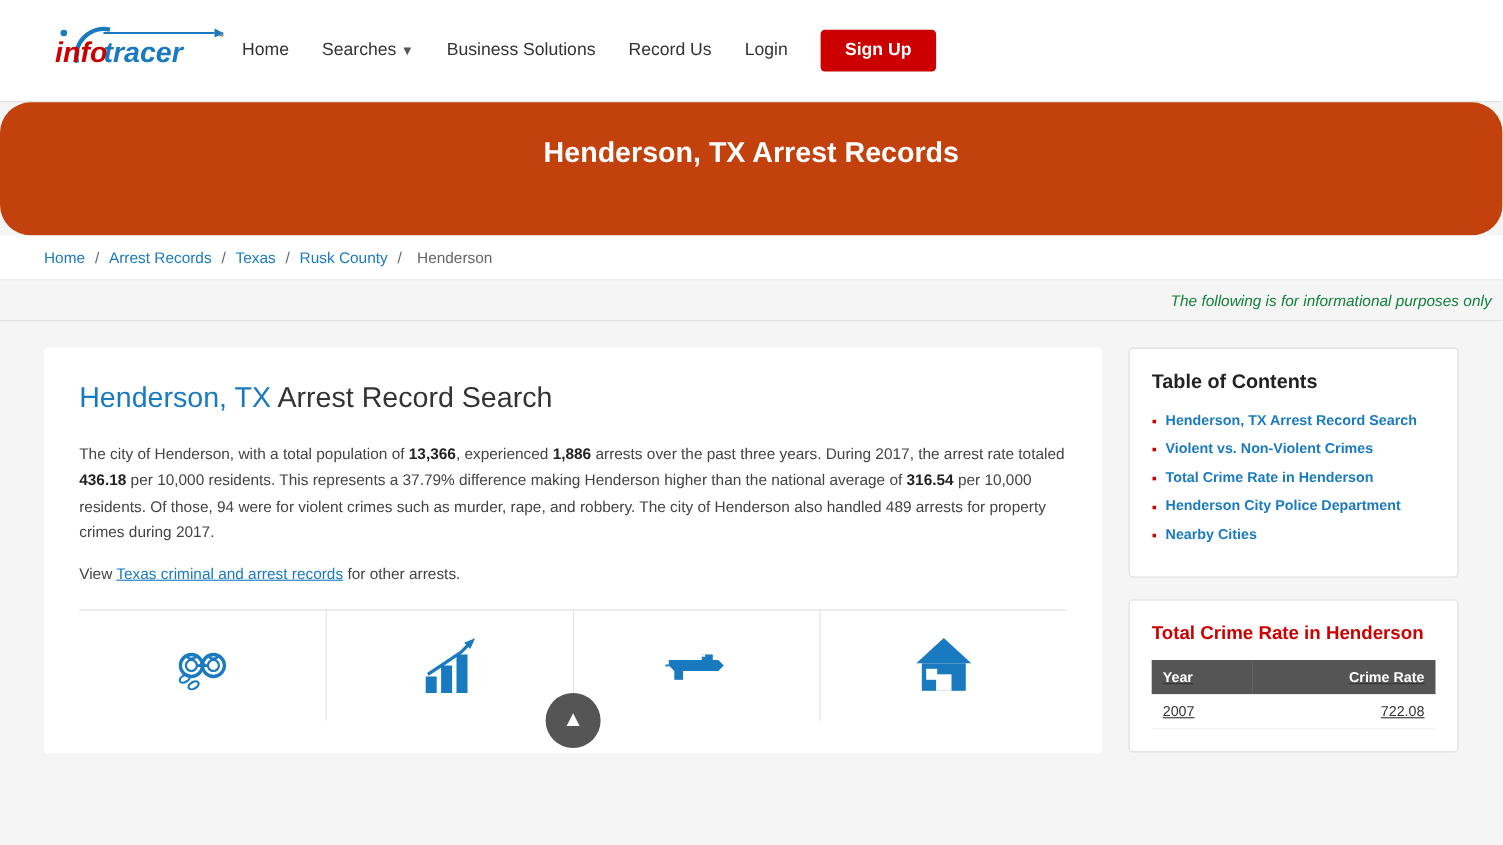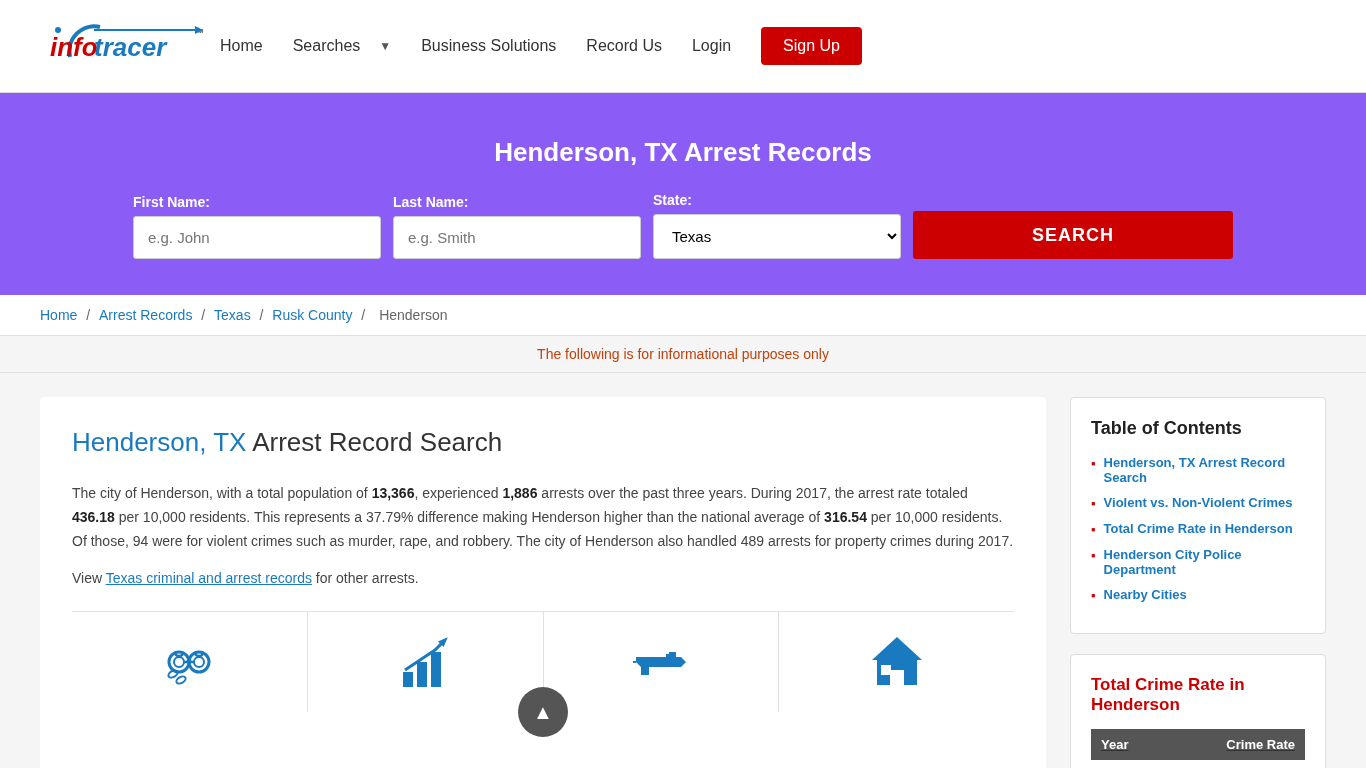--- a/index.html
+++ b/index.html
@@ -9,38 +9,39 @@
     .header {
       background: #fff;
       border-bottom: 1px solid #ddd;
       padding: 12px 40px;
       display: flex;
       align-items: center;
     }
     .logo-area { display: flex; align-items: center; }
     .nav { display: flex; align-items: center; gap: 30px; }
     .nav a { text-decoration: none; color: #333; font-size: 16px; }
-    .nav .searches { display: flex; align-items: center; gap: 19px; }
+    .nav .searches { display: flex; align-items: center; gap: 4px; }
     .nav .searches .chevron { font-size: 12px; color: #555; }
     .btn-login { background: none; border: none; font-size: 16px; color: #333; cursor: pointer; }
     .btn-signup {
       background: #c00;
       color: #fff;
       border: none;
       padding: 10px 22px;
       font-size: 16px;
-      font-weight: normal;
+      font-weight: bold;
       border-radius: 4px;
       cursor: pointer;
     }
 
     
     .hero {
-      background: #8b5cf6;
-      padding: 44px 40px 36px;
+      background: #c2410c;
+      padding: 30px 40px 36px;
+      border-radius: 28px;
     }
     .hero h1 {
       text-align: center;
       color: #fff;
       font-size: 26px;
       margin-bottom: 24px;
       font-weight: bold;
     }
     .search-form {
       display: flex;
@@ -83,44 +84,45 @@
       background: #fff;
       padding: 12px 40px;
       border-bottom: 1px solid #e0e0e0;
       font-size: 14px;
     }
     .breadcrumb a { color: #1a7abf; text-decoration: none; }
     .breadcrumb span { color: #666; margin: 0 5px; }
 
     
     .info-banner {
-      text-align: center;
+      text-align: right;
       padding: 10px;
       font-size: 14px;
-      color: #c2410c;
+      font-style: italic;
+      color: #15803d;
       background: #f5f5f5;
       border-bottom: 1px solid #e0e0e0;
     }
 
     
     .main-content {
       display: flex;
       gap: 24px;
       padding: 24px 40px;
       max-width: 1366px;
       margin: 0 auto;
     }
     .content-area {
       flex: 1;
       background: #fff;
       padding: 30px 32px;
       border-radius: 4px;
     }
     .sidebar {
-      width: 256px;
+      width: 300px;
       flex-shrink: 0;
     }
 
     
     .content-area h2 {
       font-size: 26px;
       color: #333;
       font-weight: normal;
       margin-bottom: 24px;
     }
@@ -273,37 +275,20 @@
     </a>
     <a href="#">Business Solutions</a>
     <a href="#">Record Us</a>
     <button class="btn-login">Login</button>
     <button class="btn-signup">Sign Up</button>
   </nav>
 </header>
 
 <section class="hero">
   <h1>Henderson, TX Arrest Records</h1>
-  <div class="search-form">
-    <div class="form-group first-name">
-      <label>First Name:</label>
-      <input type="text" placeholder="e.g. John" style="">
-    </div>
-    <div class="form-group last-name">
-      <label>Last Name:</label>
-      <input type="text" placeholder="e.g. Smith" style="">
-    </div>
-    <div class="form-group state">
-      <label>State:</label>
-      <select>
-        <option>Texas</option>
-      </select>
-    </div>
-    <button class="search-btn">SEARCH</button>
-  </div>
 </section>
 
 <div class="breadcrumb">
   <a href="#">Home</a>
   <span> / </span>
   <a href="#">Arrest Records</a>
   <span> / </span>
   <a href="#">Texas</a>
   <span> / </span>
   <a href="#">Rusk County</a>

